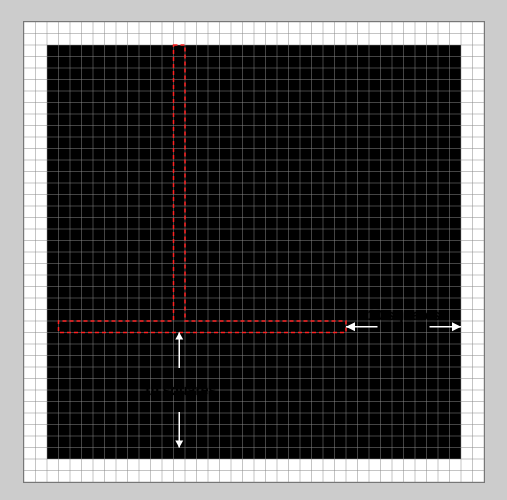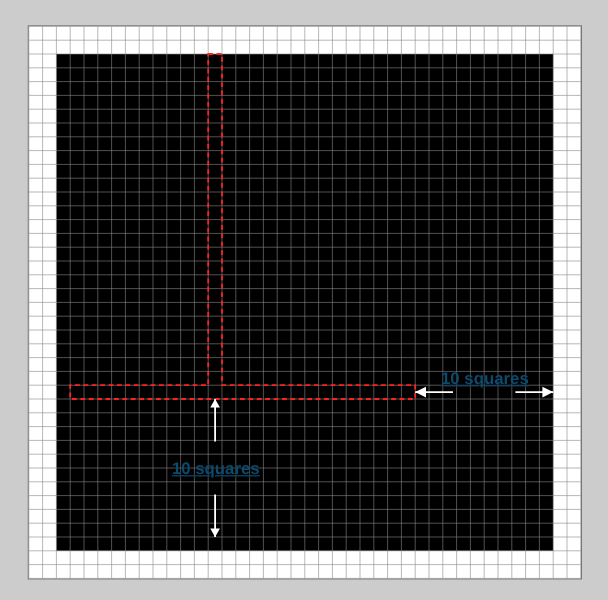--- a/index.html
+++ b/index.html
@@ -1,18 +1,18 @@
 <!DOCTYPE html>
 <html><head>
 <meta charset="utf-8">
 <style>
   html,body{margin:0;padding:0;width:507px;height:500px;background:#cccccc;font-family:Arial,Helvetica,sans-serif;}
   .outer{position:absolute;left:23px;top:21px;width:460px;height:460px;background:#ffffff;border:1px solid #777;}
   svg{display:block;}
-  .label{position:absolute;color:#0c4a6e;font-size:14px;font-weight:bold;white-space:nowrap;text-shadow:0 0 2px rgba(0,0,0,0.6);text-decoration:underline;}
+  .label{position:absolute;color:#000000;font-size:14px;font-weight:bold;white-space:nowrap;text-shadow:0 0 2px rgba(0,0,0,0.6);}
 </style>
 </head>
 <body>
 
 <div class="outer">
   <svg id="svg" width="460" height="460" viewBox="0 0 460 460">
       <rect x="23" y="23" width="414" height="414" fill="#000"></rect>
       <line x1="0" y1="0" x2="0" y2="460" stroke="#888" stroke-width="0.5"></line>
       <line x1="0" y1="0" x2="460" y2="0" stroke="#888" stroke-width="0.5"></line>
       <line x1="11.5" y1="0" x2="11.5" y2="460" stroke="#888" stroke-width="0.5"></line>

